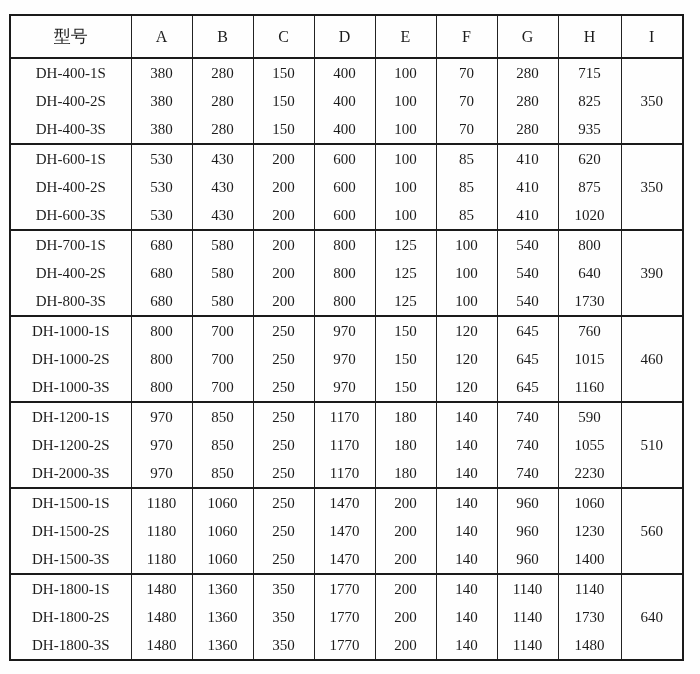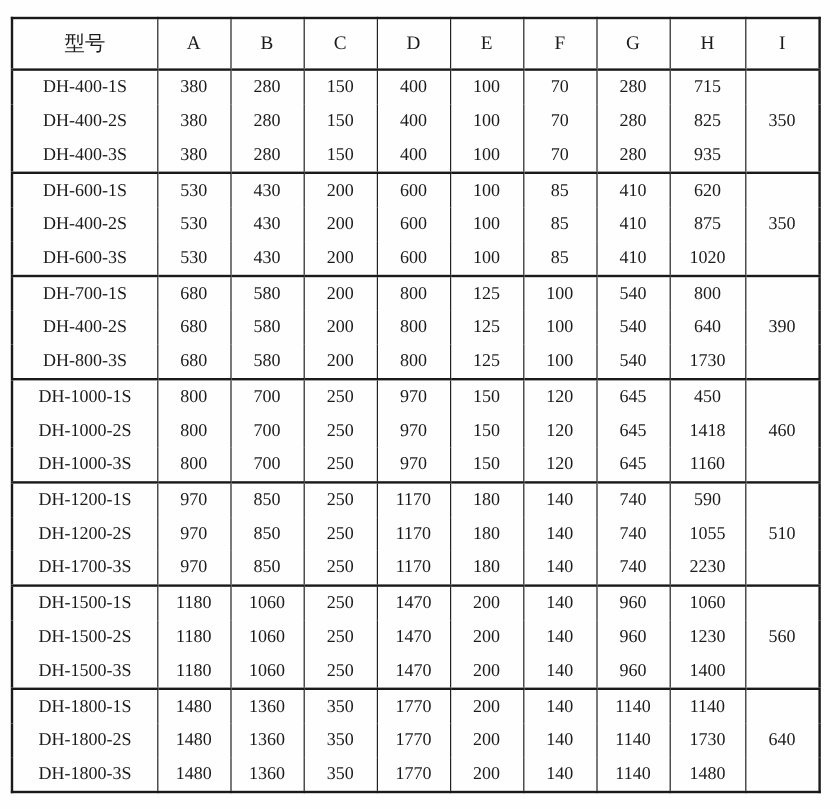--- a/index.html
+++ b/index.html
@@ -195,33 +195,33 @@
         </tr>
         <tr class="group-start">
           <td>DH-1000-1S</td>
           <td>800</td>
           <td>700</td>
           <td>250</td>
           <td>970</td>
           <td>150</td>
           <td>120</td>
           <td>645</td>
-          <td>450</td>
+          <td>760</td>
           <td rowspan="3" class="i-cell">460</td>
         </tr>
         <tr>
           <td>DH-1000-2S</td>
           <td>800</td>
           <td>700</td>
           <td>250</td>
           <td>970</td>
           <td>150</td>
           <td>120</td>
           <td>645</td>
-          <td>1418</td>
+          <td>1015</td>
         </tr>
         <tr>
           <td>DH-1000-3S</td>
           <td>800</td>
           <td>700</td>
           <td>250</td>
           <td>970</td>
           <td>150</td>
           <td>120</td>
           <td>645</td>
@@ -244,21 +244,21 @@
           <td>970</td>
           <td>850</td>
           <td>250</td>
           <td>1170</td>
           <td>180</td>
           <td>140</td>
           <td>740</td>
           <td>1055</td>
         </tr>
         <tr>
-          <td>DH-1700-3S</td>
+          <td>DH-2000-3S</td>
           <td>970</td>
           <td>850</td>
           <td>250</td>
           <td>1170</td>
           <td>180</td>
           <td>140</td>
           <td>740</td>
           <td>2230</td>
         </tr>
         <tr class="group-start">

